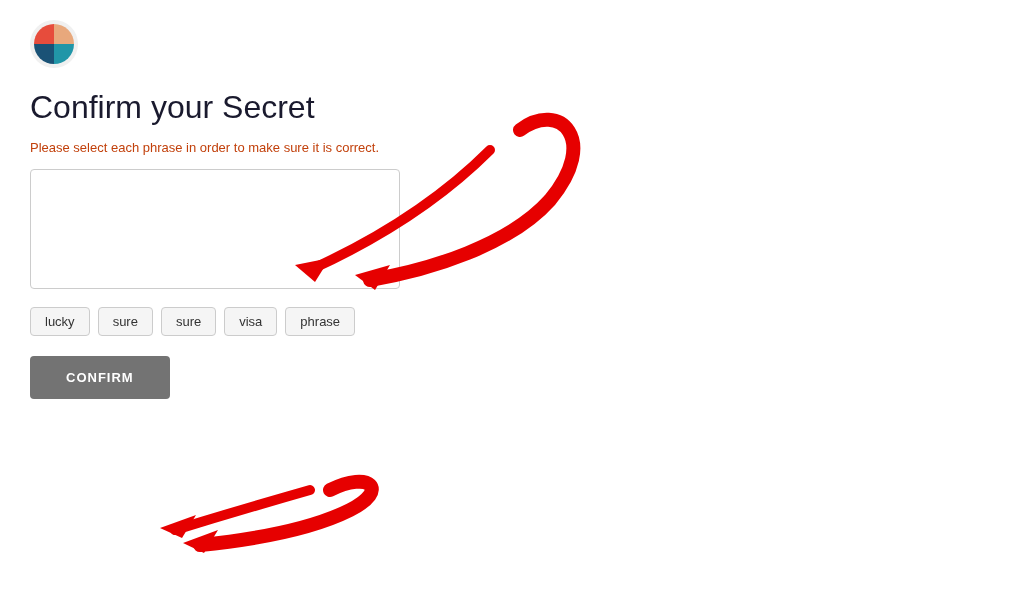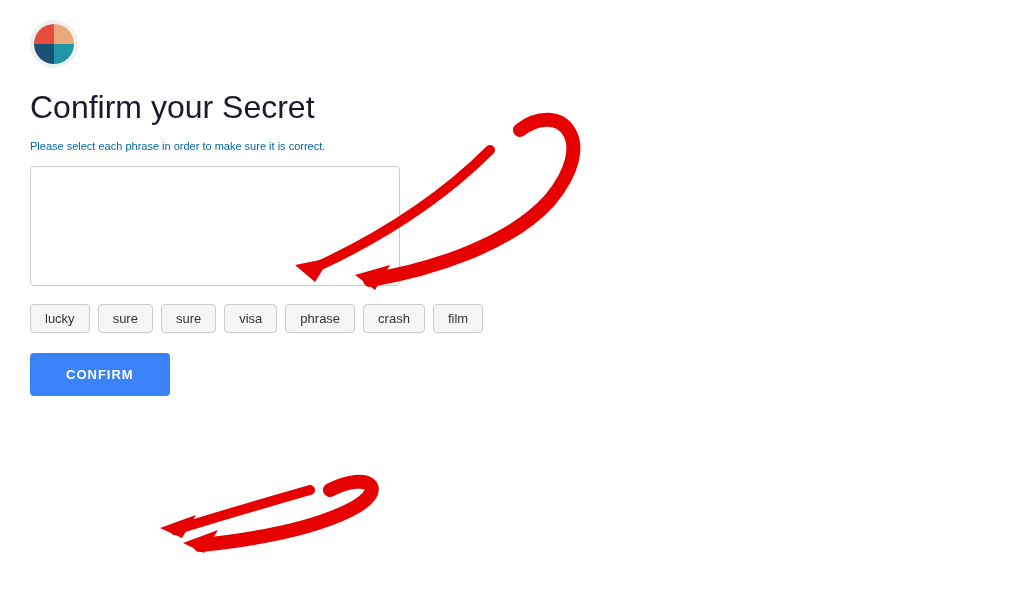--- a/index.html
+++ b/index.html
@@ -28,42 +28,42 @@
 
     .page-title {
       font-size: 32px;
       font-weight: 400;
       color: #1a1a2e;
       line-height: 1.2;
       margin-bottom: 14px;
     }
 
     .subtitle {
-      font-size: 11px;
-      color: #0369a1;
+      font-size: 13px;
+      color: #c2410c;
       margin-bottom: 14px;
     }
 
     .phrase-input-box {
       width: 370px;
       height: 120px;
       border: 1.5px solid #ccc;
       border-radius: 4px;
       background: #fff;
       margin-bottom: 18px;
       padding: 8px;
       display: flex;
       flex-wrap: wrap;
       align-content: flex-start;
       gap: 6px;
     }
 
     .word-chips-container {
       display: flex;
-      flex-direction: row;
+      flex-direction: column;
       gap: 8px;
       margin-bottom: 20px;
     }
 
     .word-row {
       display: flex;
       gap: 8px;
     }
 
     .word-chip {
@@ -72,21 +72,21 @@
       border-radius: 4px;
       background: #f5f5f5;
       font-size: 13px;
       color: #333;
       cursor: pointer;
       user-select: none;
       transition: background 0.15s;
     }
 
     .confirm-button {
-      background: #3b82f6;
+      background: #737373;
       color: #fff;
       border: none;
       padding: 14px 36px;
       font-size: 13px;
       font-weight: 700;
       letter-spacing: 1px;
       border-radius: 4px;
       cursor: pointer;
       text-transform: uppercase;
     }
@@ -127,24 +127,20 @@
 </div>
 
 <div class="word-chips-container">
   <div class="word-row">
     <div class="word-chip">lucky</div>
     <div class="word-chip">sure</div>
     <div class="word-chip">sure</div>
     <div class="word-chip">visa</div>
     <div class="word-chip">phrase</div>
   </div>
-  <div class="word-row">
-    <div class="word-chip">crash</div>
-    <div class="word-chip">film</div>
-  </div>
 </div>
 
 <button class="confirm-button">CONFIRM</button>
 
 
 <svg class="arrows-container" viewBox="0 0 1024 592" xmlns="http://www.w3.org/2000/svg">
 
   <g>
     <path d="M 490 150 Q 420 220 310 270" stroke="#e60000" stroke-width="10" fill="none" stroke-linecap="round"></path>
 

